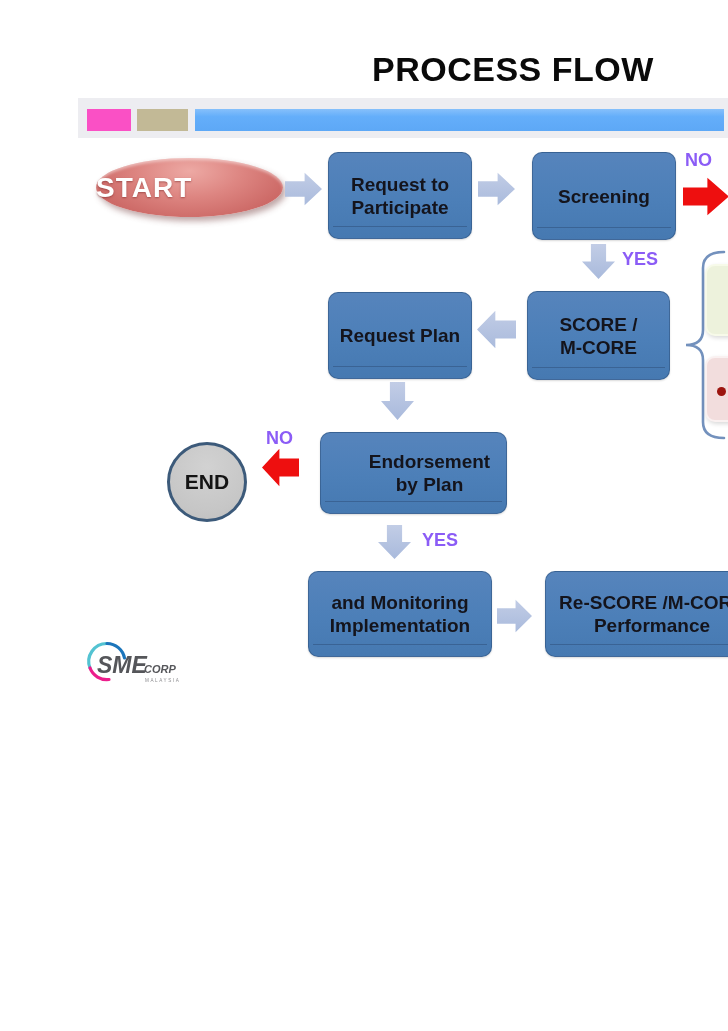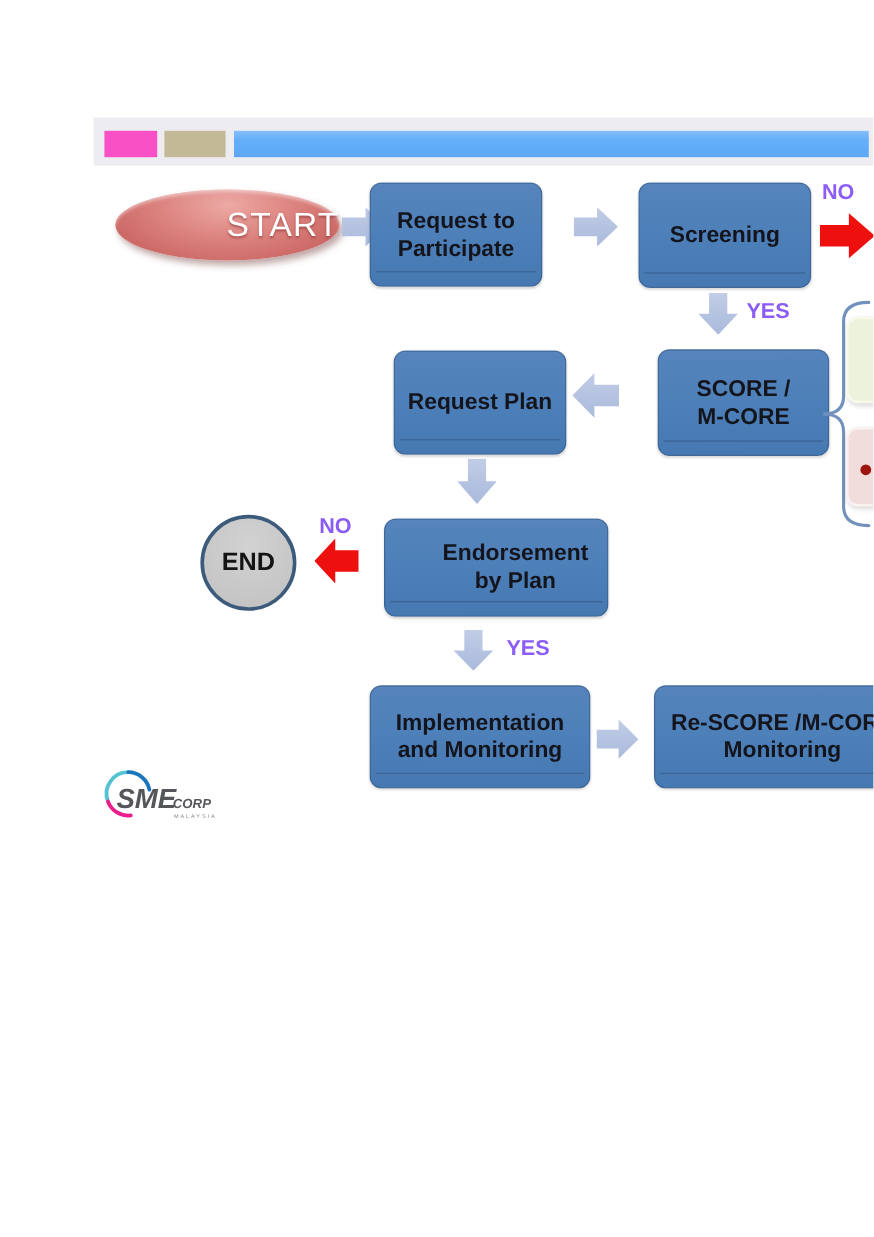--- a/index.html
+++ b/index.html
@@ -35,26 +35,26 @@
   .node::after {
     content:""; position:absolute; left:4px; right:4px; bottom:11px; height:1px;
     background:rgba(20,40,70,0.28);
   }
 
   
   .start-oval {
     position:absolute; left:96px; top:158px; width:187px; height:59px; border-radius:50%;
     background:radial-gradient(ellipse at 50% 22%, #eda9a4 0%, #dd8581 40%, #cd6a67 75%, #c35d5b 100%);
     box-shadow:3px 4px 6px rgba(110,55,55,0.45), inset 0 2px 3px rgba(255,255,255,0.45);
-    display:flex; align-items:center; justify-content:flex-end;
-    color:#ffffff; font-weight:normal; font-size:28px; letter-spacing:1px;
+    display:flex; align-items:center; justify-content:flex-start;
+    color:#ffffff; font-weight:bold; font-size:28px; letter-spacing:1px;
     text-shadow:0 1px 2px rgba(120,40,40,0.55);
   }
   .end-circle {
-    position:absolute; left:167px; top:429px; width:80px; height:80px; border-radius:50%;
+    position:absolute; left:167px; top:442px; width:80px; height:80px; border-radius:50%;
     background:radial-gradient(circle at 50% 30%, #d2d2d2 0%, #c6c6c6 70%, #bdbdbd 100%);
     border:3px solid #3c5a7a; box-sizing:border-box;
     display:flex; align-items:center; justify-content:center;
     color:#141414; font-weight:bold; font-size:21px;
   }
 
   
   .arr { position:absolute; }
   .arr-right { clip-path:polygon(0% 27%, 53% 27%, 53% 2%, 100% 50%, 53% 98%, 53% 73%, 0% 73%); }
   .arr-left  { clip-path:polygon(100% 27%, 47% 27%, 47% 2%, 0% 50%, 47% 98%, 47% 73%, 100% 73%); }
@@ -78,51 +78,52 @@
   }
 
   
   .logo { position:absolute; left:80px; top:634px; width:112px; height:58px; }
 </style>
 </head>
 <body>
 
 <div id="stage">
 
+  <div class="slide-title">PROCESS FLOW</div>
 
   <div class="band">
     <div class="blk blk-pink"></div>
     <div class="blk blk-tan"></div>
     <div class="blk blk-blue"></div>
   </div>
 
   <div class="start-oval">
     <span>START</span>
   </div>
 
   <div class="arr arr-right arr-steel" style="left:285px; top:172px; width:37px; height:34px;"></div>
 
-  <div class="node" style="left:308px; top:152px; width:142px; height:85px;">
+  <div class="node" style="left:328px; top:152px; width:142px; height:85px;">
     <span>Request to</span>
     <span>Participate</span>
   </div>
 
   <div class="arr arr-right arr-steel" style="left:478px; top:172px; width:37px; height:34px;"></div>
 
   <div class="node" style="left:532px; top:152px; width:142px; height:86px;text-align:center;">
     <span>Screening</span>
   </div>
 
   <div class="decision" style="left:685px; top:150px;">NO</div>
   <div class="arr arr-right arr-red" style="left:683px; top:177px; width:46px; height:39px;"></div>
 
   <div class="arr arr-down arr-steel" style="left:582px; top:244px; width:33px; height:35px;"></div>
   <div class="decision" style="left:622px; top:249px;">YES</div>
 
-  <div class="node" style="left:548px; top:291px; width:141px; height:87px;">
+  <div class="node" style="left:527px; top:291px; width:141px; height:87px;">
     <span>SCORE /</span>
     <span>M-CORE</span>
   </div>
 
   <div class="arr arr-left arr-steel" style="left:477px; top:310px; width:39px; height:39px;"></div>
 
   <div class="node" style="left:328px; top:292px; width:142px; height:85px;">
     <span>Request Plan</span>
   </div>
 
@@ -137,29 +138,29 @@
 
   <div class="node" style="left:320px; top:432px; width:153px; height:80px;padding-left:32px;">
     <span>Endorsement</span>
     <span>by Plan</span>
   </div>
 
   <div class="arr arr-down arr-steel" style="left:378px; top:525px; width:33px; height:34px;"></div>
   <div class="decision" style="left:422px; top:530px;">YES</div>
 
   <div class="node" style="left:308px; top:571px; width:182px; height:84px;">
+    <span>and Monitoring</span>
     <span>Implementation</span>
-    <span>and Monitoring</span>
   </div>
 
   <div class="arr arr-right arr-steel" style="left:497px; top:599px; width:35px; height:34px;"></div>
 
   <div class="node" style="left:545px; top:571px; width:212px; height:84px;">
     <span>Re-SCORE /M-CORE</span>
-    <span>Monitoring</span>
+    <span>Performance</span>
   </div>
 
   <svg class="abs" style="left:680px; top:246px;" width="48" height="198" viewBox="0 0 48 198">
     <path d="M44 6 Q23 6 23 22 L23 84 Q23 99 6 99 Q23 99 23 114 L23 176 Q23 192 44 192" fill="none" stroke="#7391bd" stroke-width="2.6" stroke-linecap="round"></path>
   </svg>
 
   <div class="side-panel panel-green"></div>
   <div class="side-panel panel-pink">
     <div class="dot"></div>
   </div>

